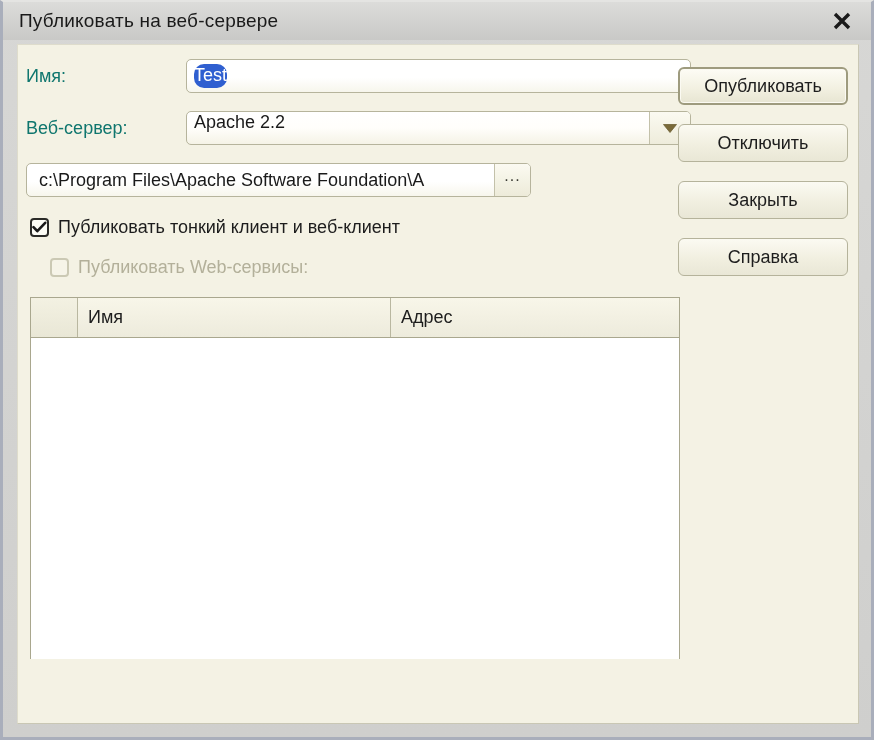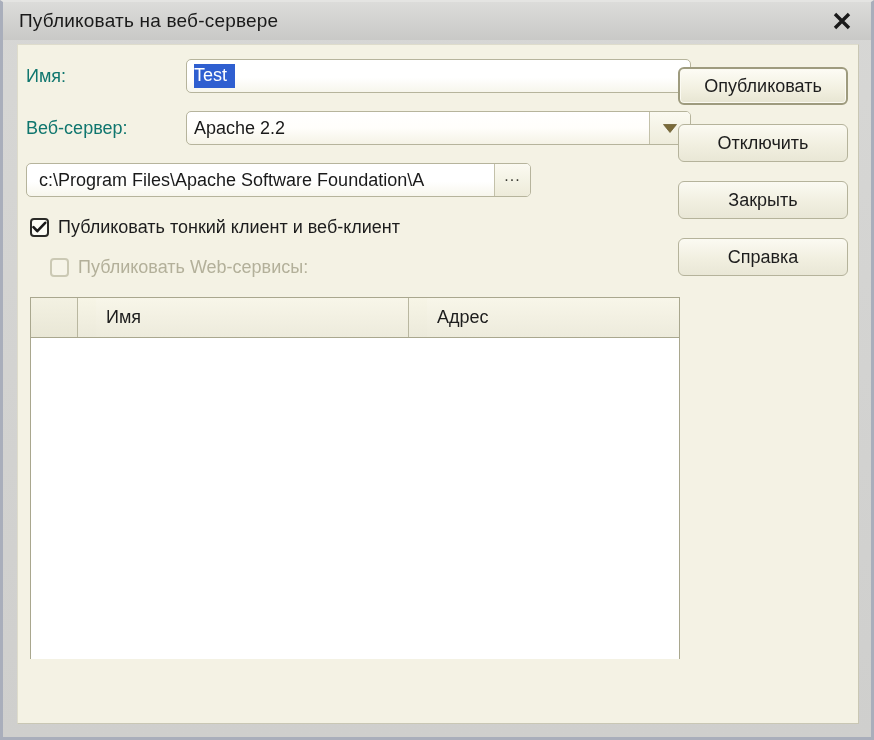--- a/index.html
+++ b/index.html
@@ -96,21 +96,22 @@
     padding: 0 4px 0 7px;
     font-size: 18px;
     color: #1a1a1a;
     overflow: hidden;
     white-space: nowrap;
     cursor: text;
   }
   .textbox .sel {
     background: #2f5fd0;
     color: #ffffff;
-    padding: 1px 8px 2px 0;
+    padding: 1px 0 2px 0;
+    border-radius: 10px;
   }
 
   
   #row-name { top: 14px; left: 8px; width: 826px; }
   #row-name .field-label { width: 160px; }
   #name-input {
     width: 505px;
   }
 
   
@@ -118,21 +119,20 @@
   #row-server .field-label { width: 160px; }
   #server-combo {
     position: relative;
     box-sizing: border-box;
     width: 505px;
     height: 34px;
     background: linear-gradient(180deg, #ffffff 0%, #fffefb 50%, #f5f3e6 100%);
     border: 1px solid #b6b49c;
     border-radius: 5px;
     display: flex;
-    align-items: center;
     cursor: pointer;
   }
   #server-value {
     padding-left: 7px;
     font-size: 18px;
     color: #1a1a1a;
     white-space: nowrap;
     flex: 1;
   }
   #server-dropdown-button {
@@ -233,21 +233,20 @@
     height: 362px;
     box-sizing: border-box;
     border: 1px solid #a9a78e;
     background: #ffffff;
   }
   #table-header {
     display: flex;
     height: 39px;
     background: linear-gradient(180deg, #f7f5e6 0%, #eceadb 100%);
     border-bottom: 1px solid #a9a78e;
-    gap: 18px;
   }
   .th {
     box-sizing: border-box;
     display: flex;
     align-items: center;
     padding-left: 10px;
     font-size: 18px;
     color: #1d1d1d;
     border-right: 1px solid #b9b7a0;
     background: linear-gradient(180deg, #f8f6e9 0%, #edebdc 100%);

